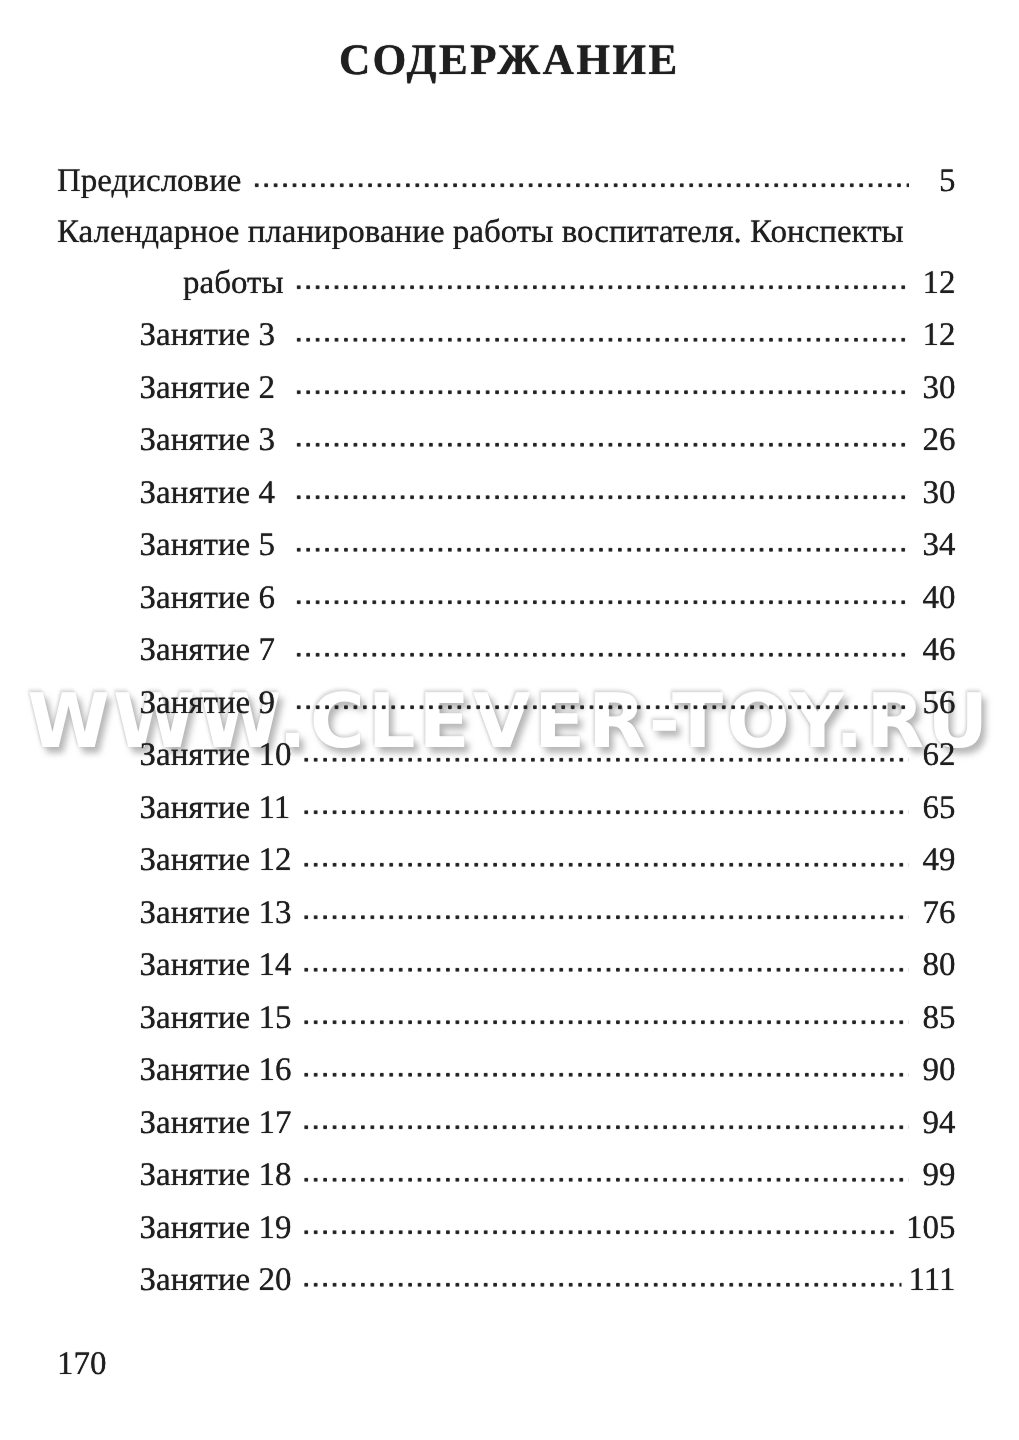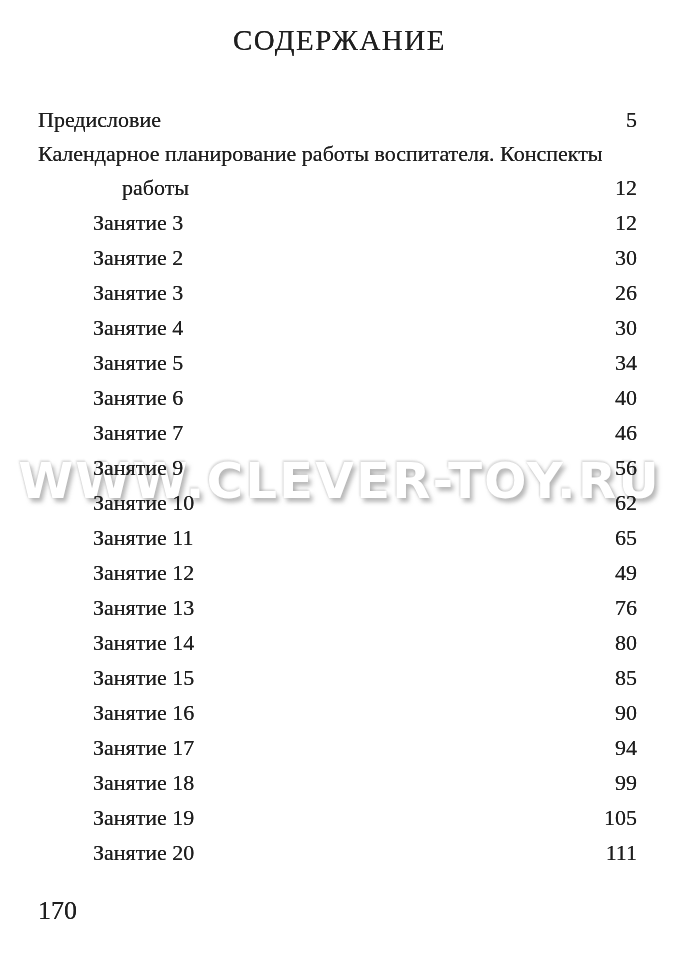--- a/index.html
+++ b/index.html
@@ -14,37 +14,36 @@
     margin: 0 auto;
   }
   .title {
     position: absolute;
     top: 24px;
     left: 0;
     width: 100%;
     margin: 0;
     text-align: center;
     font-size: 29px;
-    font-weight: 400;
+    font-weight: 700;
     letter-spacing: 1.5px;
     text-shadow: 0 0 .6px currentColor;
   }
   .toc {
     position: absolute;
     top: 102px;
     left: 38px;
     right: 42px;
     z-index: 2;
   }
   .toc-row {
     display: flex;
     height: 35px;
     line-height: 35px;
     font-size: 22px;
-    align-items: flex-end;
   }
   .toc-row .lbl {
     flex: 0 0 auto;
     white-space: pre;
     text-shadow: 0 0 .5px currentColor;
   }
   .toc-row .leader {
     flex: 1 1 auto;
     margin: 0 5px 0 7px;
     background-image: radial-gradient(circle, #222222 1.25px, rgba(0,0,0,0) 1.6px);
@@ -76,21 +75,21 @@
     color: #ffffff;
     text-shadow:
       0 0 2px rgba(178,178,178,.55),
       3px 4px 4px rgba(138,138,138,.6),
       -1px -2px 2px rgba(190,190,190,.4);
   }
   .folio {
     position: absolute;
     left: 38px;
     top: 896px;
-    font-size: 26px;
+    font-size: 22px;
     text-shadow: 0 0 .5px currentColor;
   }
 </style>
 </head>
 <body>
 
 <div class="page">
   <h1 class="title">СОДЕРЖАНИЕ</h1>
   <div class="watermark">WWW.CLEVER-TOY.RU</div>
   <main class="toc" id="toc-list">

